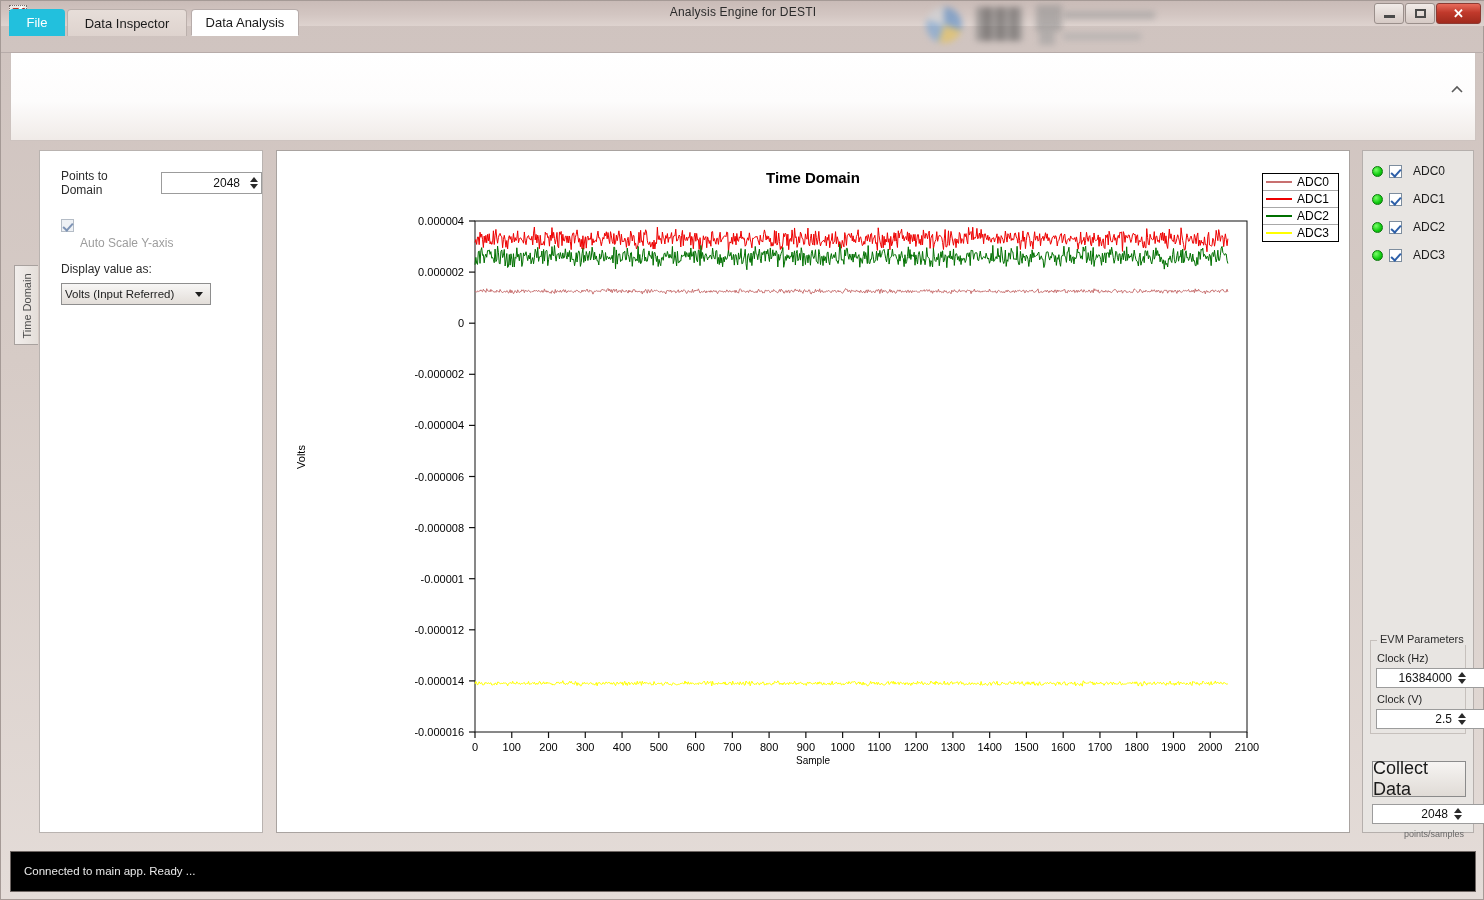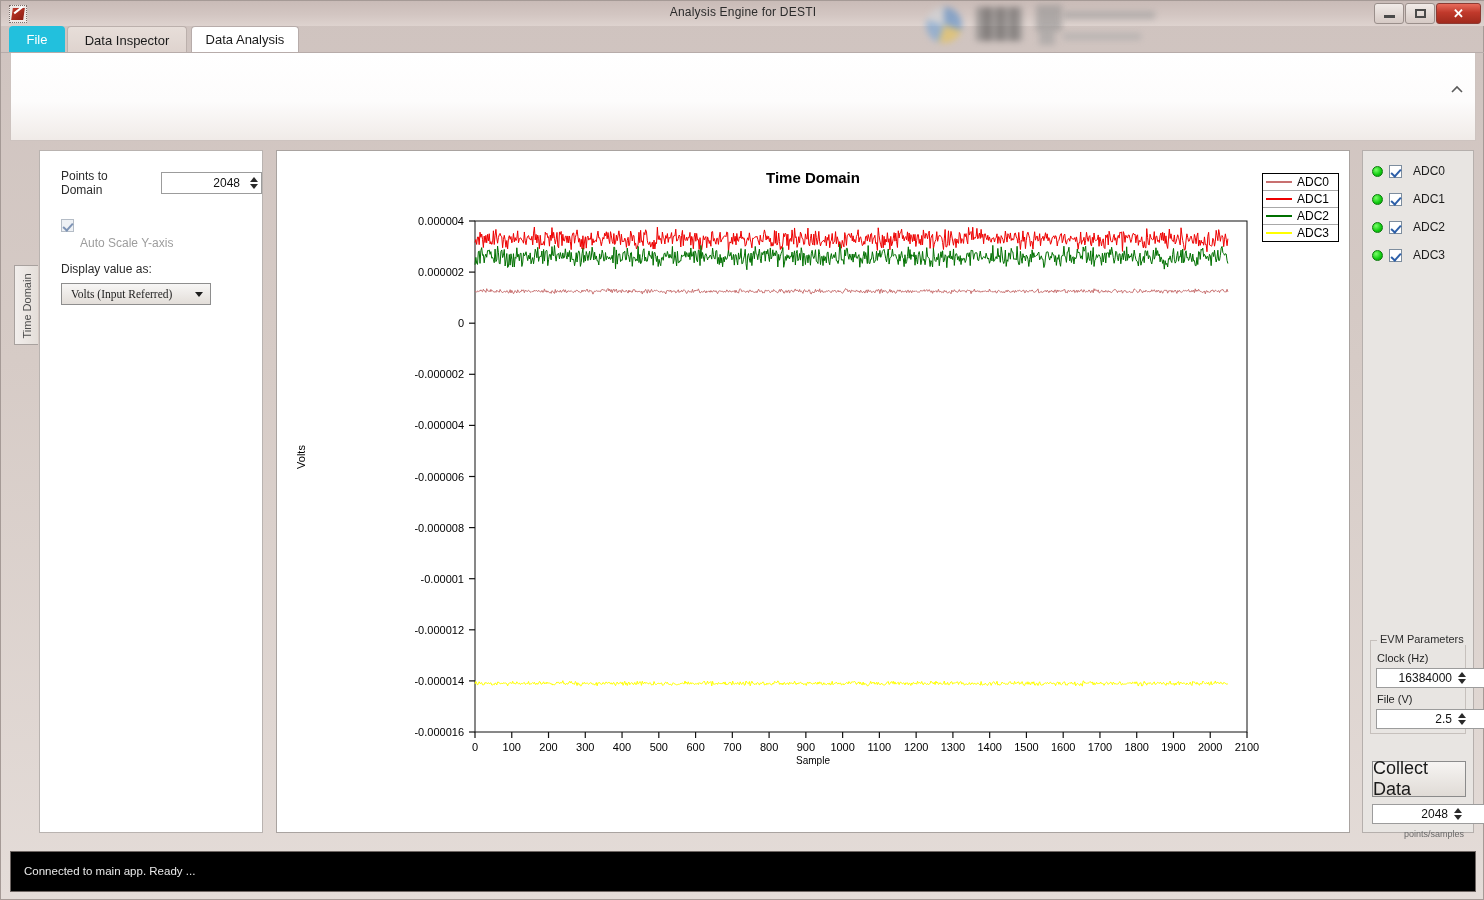--- a/index.html
+++ b/index.html
@@ -65,21 +65,21 @@
   .wbtn.close{
     width:45px;border:1px solid #8d3a33;
     background:linear-gradient(180deg,#e86b5c,#c0392b 45%,#a02a1d);
     color:#fff;font-weight:bold;font-size:13px;
   }
   .wbtn .minglyph{display:block;width:11px;height:3px;background:#4a4a4a;margin-top:6px;}
   .wbtn .maxglyph{display:block;width:11px;height:9px;border:2px solid #4a4a4a;box-sizing:border-box;}
 
   
   .tabstrip{
-    position:absolute;left:0;top:25px;width:1348px;height:27px;text-align:right;
+    position:absolute;left:0;top:8px;width:1348px;height:27px;text-align:right;
   }
   .tab{
     position:absolute;top:0;height:27px;box-sizing:border-box;
     font-size:13px;color:#1a1a1a;
     display:flex;align-items:center;justify-content:center;
     border-top-left-radius:4px;border-top-right-radius:4px;
   }
   .tab-file{
     left:8px;width:56px;background:#22c0dd;color:#fff;
   }
@@ -168,21 +168,21 @@
   .chkbox.on{border:1px solid #7d8d9e;background:#fff;}
   .chkbox.on:after{border-color:#2d5fa8;}
 
   .dva-label{position:absolute;left:21px;top:111px;}
   .combo{
     position:absolute;left:21px;top:132px;width:150px;height:22px;
     border:1px solid #8e8e8e;box-sizing:border-box;
     background:linear-gradient(180deg,#f7f6f5,#e3ded9);
     display:flex;align-items:center;
   }
-  .combo .val{font-size:11.5px;color:#1d1d1d;padding-left:9px;flex:1;font-family:Liberation Serif, serif;}
+  .combo .val{font-size:11.5px;color:#1d1d1d;padding-left:3px;flex:1;}
   .combo .arrow{width:22px;display:flex;align-items:center;justify-content:center;}
   .combo .arrow i{width:0;height:0;border-left:4px solid transparent;border-right:4px solid transparent;border-top:5px solid #1d1d1d;}
 
   
   .chartpanel{
     position:absolute;left:266px;top:3px;width:1074px;height:683px;
     background:#ffffff;border:1px solid #a9a3a0;box-sizing:border-box;
   }
   .chartinner{position:absolute;left:0;top:0;width:1072px;height:681px;}
   .chart-title{
@@ -482,21 +482,21 @@
         <div style="position:absolute;left:13px;top:517px;">
           <div class="rspin">
             <input value="16384000" style="">
             <div class="arrows">
                 <i class="up"></i>
                 <i class="dn"></i>
               </div>
           </div>
         </div>
 
-        <div style="position:absolute;left:14px;top:542px;" class="fieldlabel">File (V)</div>
+        <div style="position:absolute;left:14px;top:542px;" class="fieldlabel">Clock (V)</div>
         <div style="position:absolute;left:13px;top:558px;">
           <div class="rspin">
             <input value="2.5" style="">
             <div class="arrows">
                 <i class="up"></i>
                 <i class="dn"></i>
               </div>
           </div>
         </div>
 

